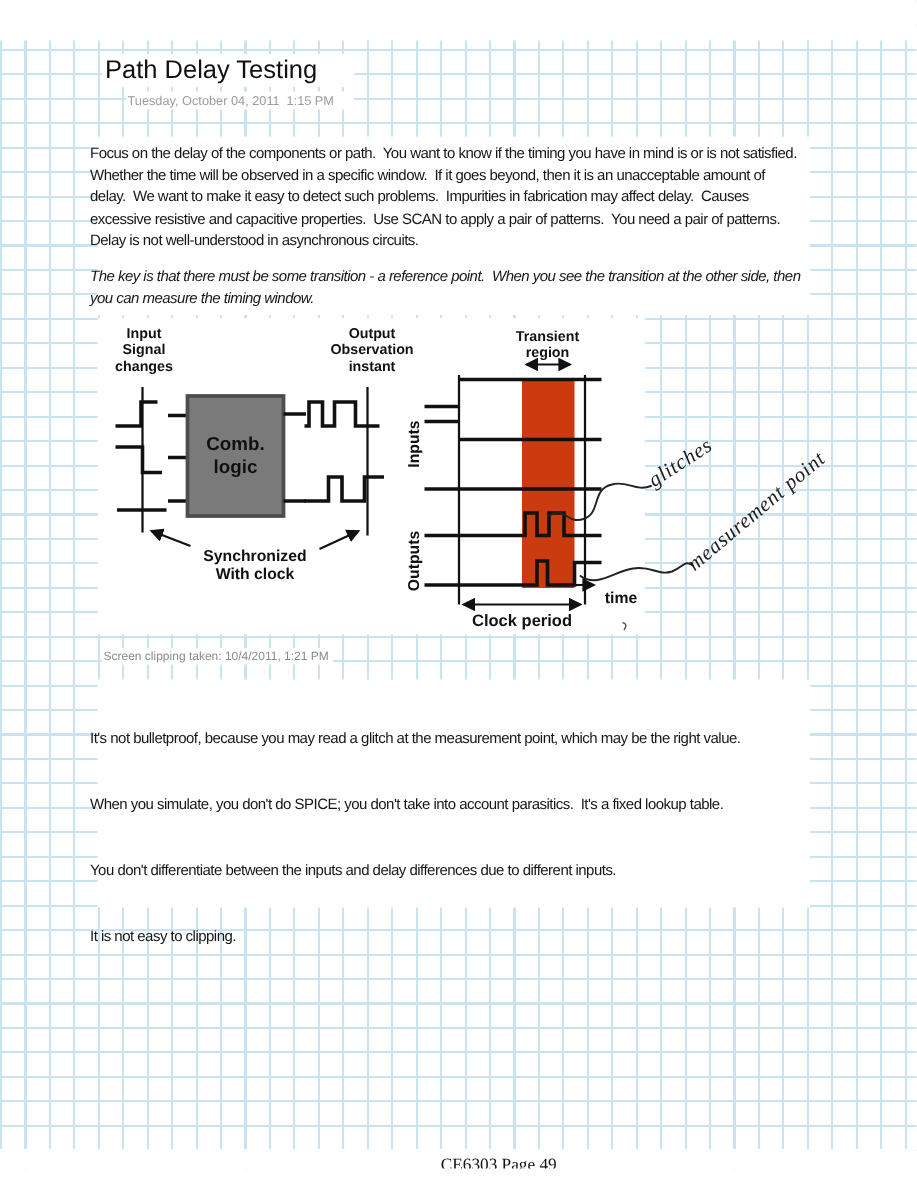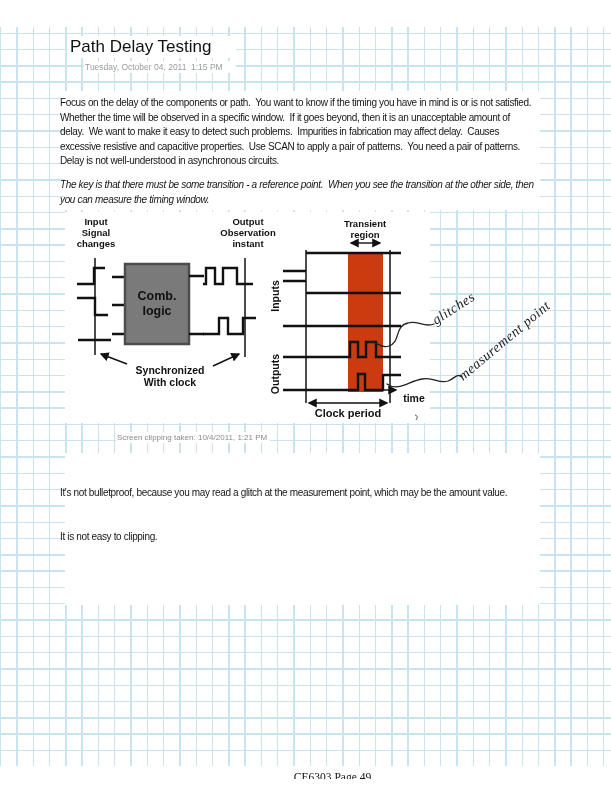--- a/index.html
+++ b/index.html
@@ -23,21 +23,21 @@
     font-size:8.5px;color:#9b9b9b;white-space:nowrap;padding:1px;
   }
   .daterow .d{display:inline-block;width:106px;}
   .para{
     position:absolute;left:60px;width:474px;
     font-size:10px;letter-spacing:-0.35px;line-height:14.6px;color:#161616;
     white-space:pre-wrap;
   }
   .caption{
     position:absolute;left:68px;top:432px;width:152px;background:#fff;
-    font-size:8px;color:#8a8a8a;white-space:nowrap;padding:1px;margin-left:48px;
+    font-size:8px;color:#8a8a8a;white-space:nowrap;padding:1px;
   }
   .footer{
     position:absolute;left:0;top:771px;width:611px;text-align:center;text-indent:32px;
     font-family:"Liberation Serif",serif;font-size:11.5px;color:#111;margin-left:11px;
   }
   svg.clip{position:absolute;left:65px;top:212px;}
   .dlabel{font:bold 9.5px "Liberation Sans",sans-serif;fill:#111;}
   .dlabel-md{font:bold 10.5px "Liberation Sans",sans-serif;fill:#111;}
   .dlabel-lg{font:bold 11px "Liberation Sans",sans-serif;fill:#111;}
   .boxlabel{font:bold 12.5px "Liberation Sans",sans-serif;fill:#101010;}
@@ -139,20 +139,22 @@
       <path class="ink" d="M301,132 C310,124 313,138 324,134 C336,130 329,114 343,111 C353,108 359,116 369,112"></path>
       <path class="ink" d="M322,172 C333,180 344,169 357,167 C370,165 373,172 383,169 C391,166 391,161 397,165"></path>
       <text class="hand" transform="translate(371,113) rotate(-33)">glitches</text>
       <text class="hand" transform="translate(398,169) rotate(-40)">measurement point</text>
     </g>
   </svg>
 
   <div class="caption">Screen clipping taken: 10/4/2011, 1:21 PM</div>
 
   <div class="para" style="top:457px;">
-    <div>It's not bulletproof, because you may read a glitch at the measurement point, which may be the amount value.</div>
+    <div>It's not bulletproof, because you may read a glitch at the measurement point, which may be the right value.</div>
+    <div>When you simulate, you don't do SPICE; you don't take into account parasitics.  It's a fixed lookup table.</div>
+    <div>You don't differentiate between the inputs and delay differences due to different inputs.</div>
     <div>It is not easy to clipping.</div>
   </div>
 
 
   <div class="footer">CE6303 Page 49</div>
 
 </div>
 
 </body></html>

